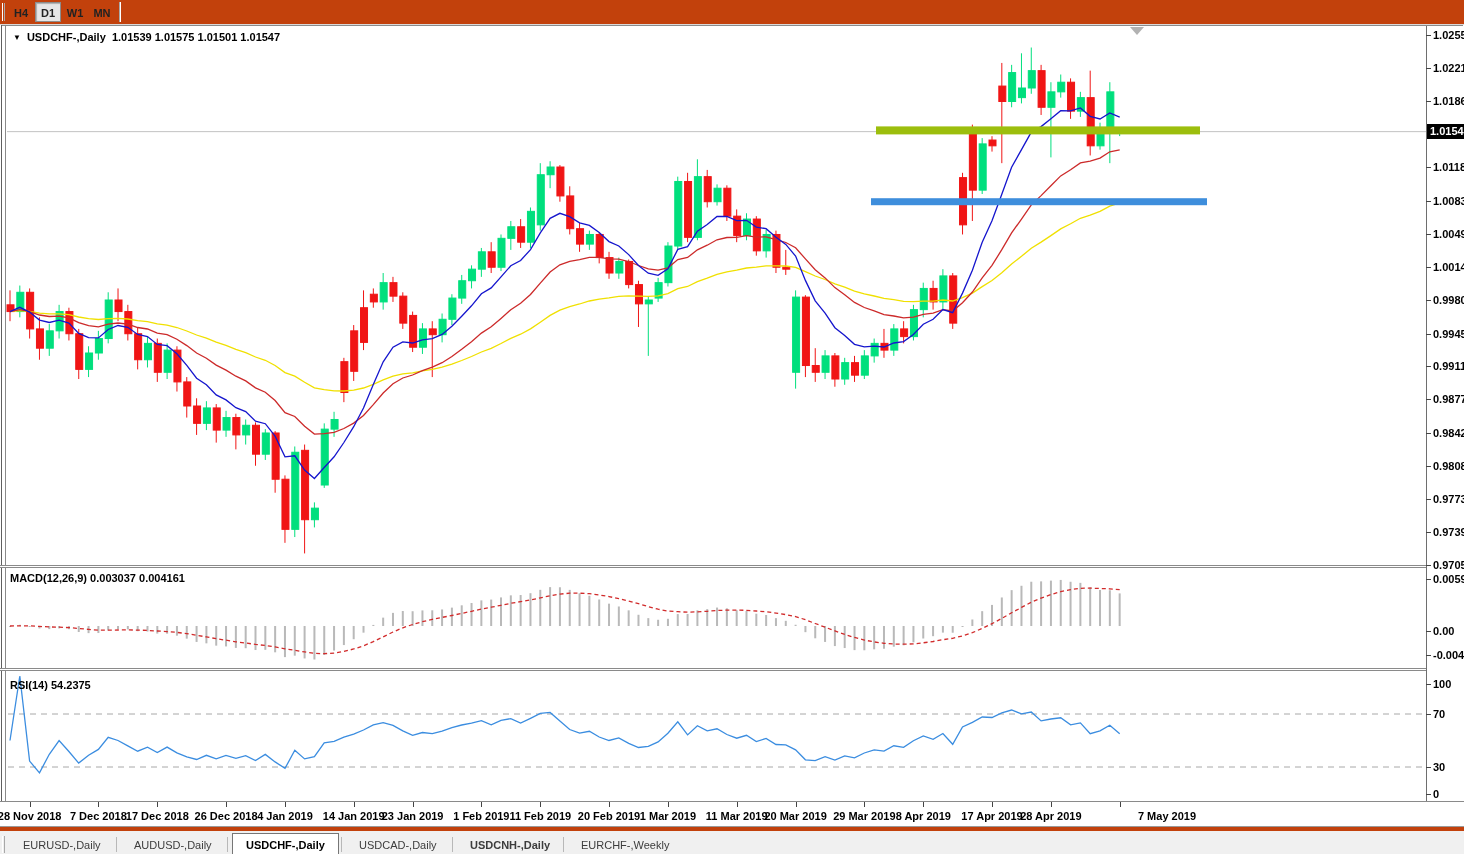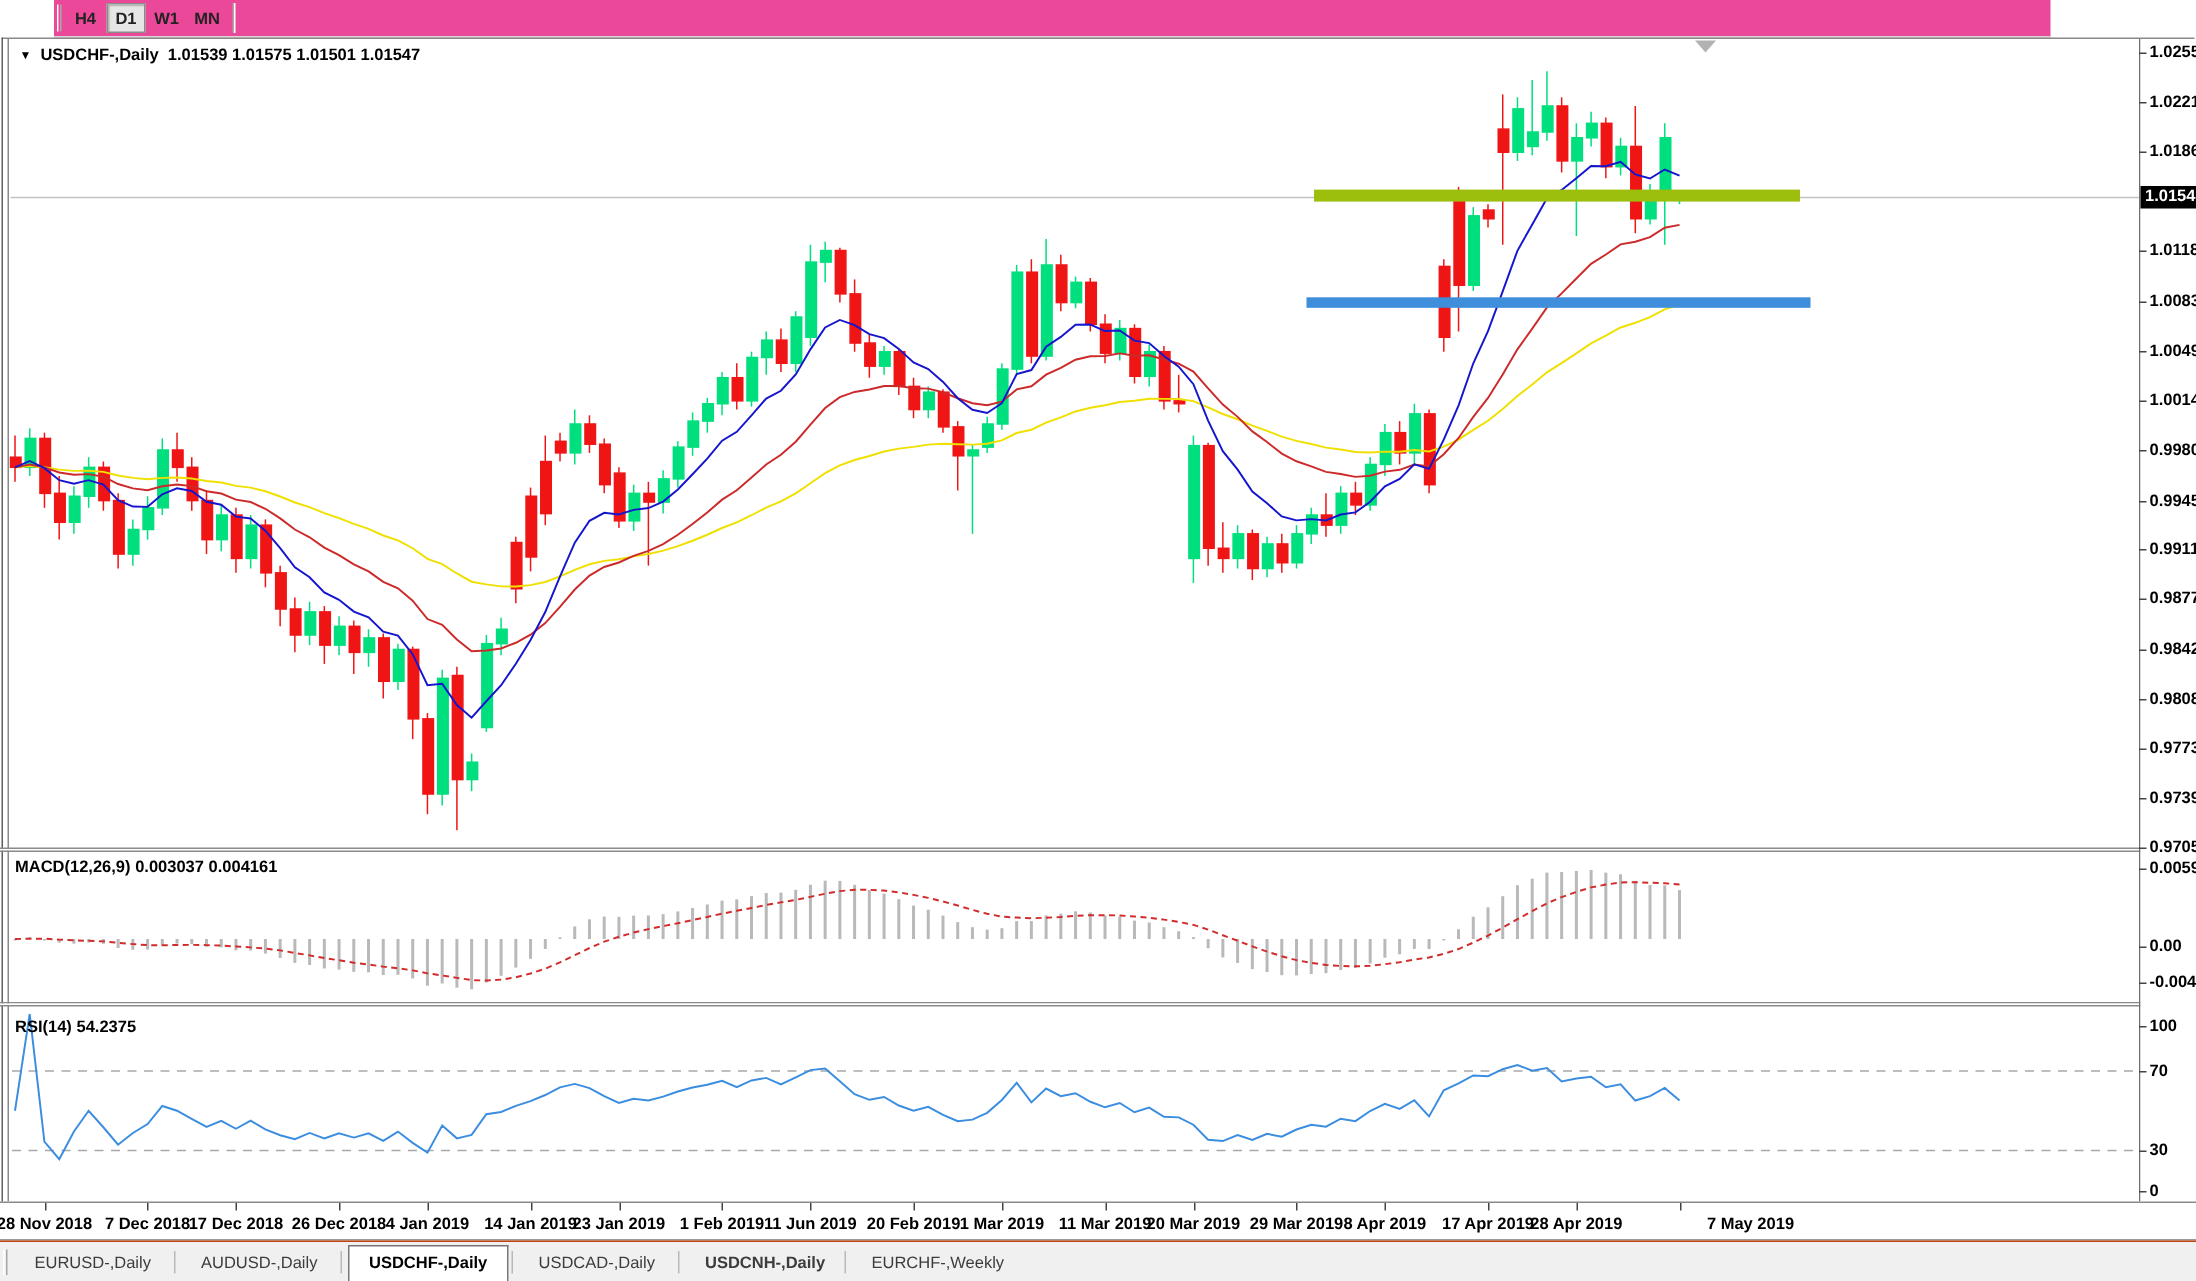--- a/index.html
+++ b/index.html
@@ -2,22 +2,22 @@
 <html><head>
 <meta charset="utf-8">
 <style>
   * { margin:0; padding:0; box-sizing:border-box; }
   html,body { width:1464px; height:854px; overflow:hidden; }
   body { font-family:"Liberation Sans", sans-serif; background:#ffffff; position:relative; }
 
   #app { position:absolute; inset:0; width:1464px; height:854px; background:#fff; }
 
   
-  #toolbar { position:absolute; left:0; top:0; width:1331px; height:25px;
-             background:#ec4899; border-bottom:1px solid #d9d9d9;margin-left:36px; }
+  #toolbar { position:absolute; left:0; top:0; width:1464px; height:25px;
+             background:#c2410c; border-bottom:1px solid #d9d9d9; }
   .tb-grip { position:absolute; left:2px; top:3px; width:3px; height:18px;
              border-left:1px solid #ffffff; border-right:1px solid #a8a8a8; }
   .tf-btn { position:absolute; top:2px; height:20px; width:26px; line-height:20px;
             text-align:center; font-size:11px; font-weight:700; color:#222;
             border:1px solid transparent; }
   .tf-btn.active { background:#e6e6e6; border:1px solid #8c8c8c;
                    box-shadow:inset 1px 1px 1px rgba(0,0,0,0.25); }
   .tb-sep { position:absolute; top:2px; width:2px; height:20px;
             border-left:1px solid #a8a8a8; border-right:1px solid #ffffff; }
 
@@ -63,21 +63,21 @@
 
   
   #date-axis { position:absolute; left:0; top:801px; width:1464px; height:26px; background:#fff;
                border-top:1px solid #8a8a8a; }
   .date-label { position:absolute; top:8px; transform:translateX(-50%); font-size:11px;
                 font-weight:700; color:#000; white-space:nowrap; }
   .date-tick { position:absolute; top:0; width:1px; height:5px; background:#444; }
 
   
   #tabbar { position:absolute; left:0; top:827px; width:1464px; height:27px;
-            background:#f0f0f0; border-top:1px solid #c2410c; box-shadow:0 -1px 0 #9a9a9a;text-align:right; }
+            background:#f0f0f0; border-top:4px solid #c2410c; box-shadow:0 -1px 0 #9a9a9a;text-align:right; }
   .tab { position:absolute; top:3px; height:22px; line-height:22px; padding:0 13px;
          font-size:11px; color:#3c3c3c; white-space:nowrap; }
   .tab.active { background:#ffffff; border:1px solid #767676; border-bottom:none;
                 font-weight:700; color:#000; top:2px; height:24px; line-height:22px; z-index:3; }
   .tab-sep { position:absolute; top:6px; width:1px; height:15px; background:#b8b8b8; }
   .tabbar-grip { position:absolute; left:2px; top:5px; width:3px; height:17px;
                  border-left:1px solid #ffffff; border-right:1px solid #a8a8a8; }
 </style>
 </head>
 <body>
@@ -495,21 +495,21 @@
       <div class="date-label" style="left: 226.04px;">26 Dec 2018</div>
       <div class="date-tick" style="left: 284.96px;"></div>
       <div class="date-label" style="left: 284.96px;">4 Jan 2019</div>
       <div class="date-tick" style="left: 353.7px;"></div>
       <div class="date-label" style="left: 353.7px;">14 Jan 2019</div>
       <div class="date-tick" style="left: 412.62px;"></div>
       <div class="date-label" style="left: 412.62px;">23 Jan 2019</div>
       <div class="date-tick" style="left: 481.36px;"></div>
       <div class="date-label" style="left: 481.36px;">1 Feb 2019</div>
       <div class="date-tick" style="left: 540.28px;"></div>
-      <div class="date-label" style="left: 540.28px;">11 Jun 2019</div>
+      <div class="date-label" style="left: 540.28px;">11 Feb 2019</div>
       <div class="date-tick" style="left: 609.02px;"></div>
       <div class="date-label" style="left: 609.02px; text-align: right;">20 Feb 2019</div>
       <div class="date-tick" style="left: 667.94px;"></div>
       <div class="date-label" style="left: 667.94px;">1 Mar 2019</div>
       <div class="date-tick" style="left: 736.68px;"></div>
       <div class="date-label" style="left: 736.68px;">11 Mar 2019</div>
       <div class="date-tick" style="left: 795.6px;"></div>
       <div class="date-label" style="left: 795.6px;">20 Mar 2019</div>
       <div class="date-tick" style="left: 864.34px;"></div>
       <div class="date-label" style="left: 864.34px;">29 Mar 2019</div>

